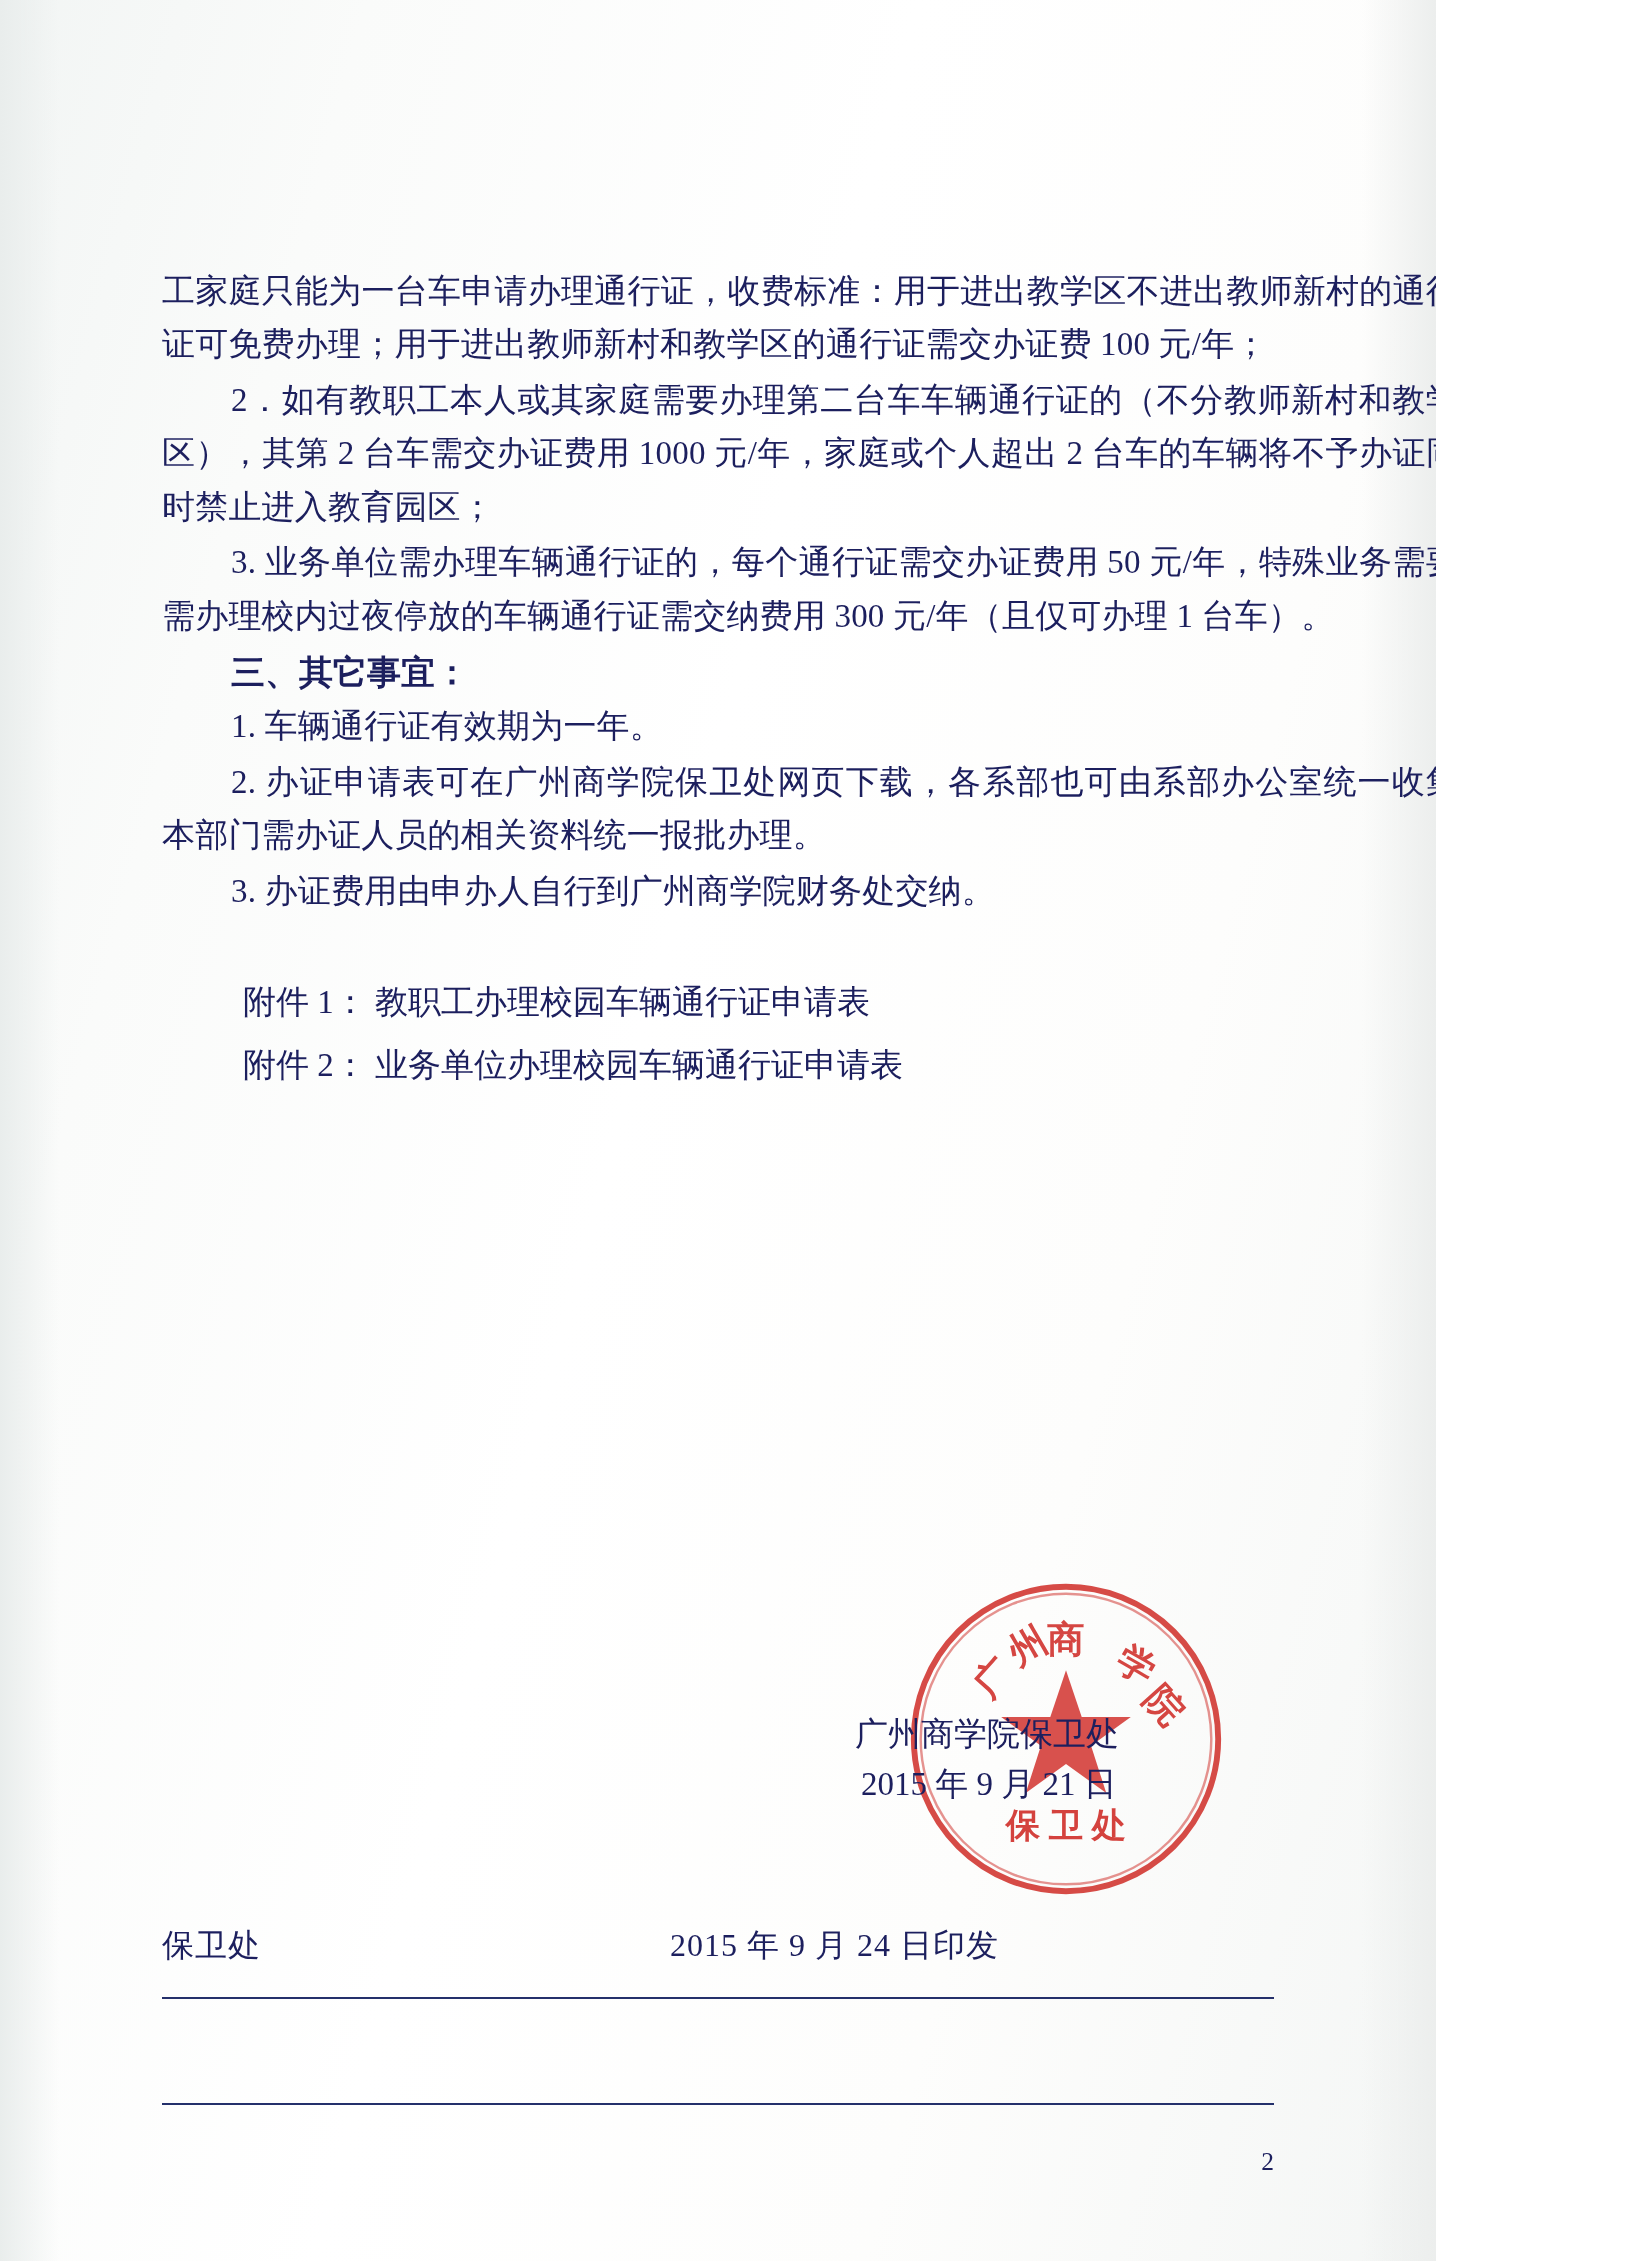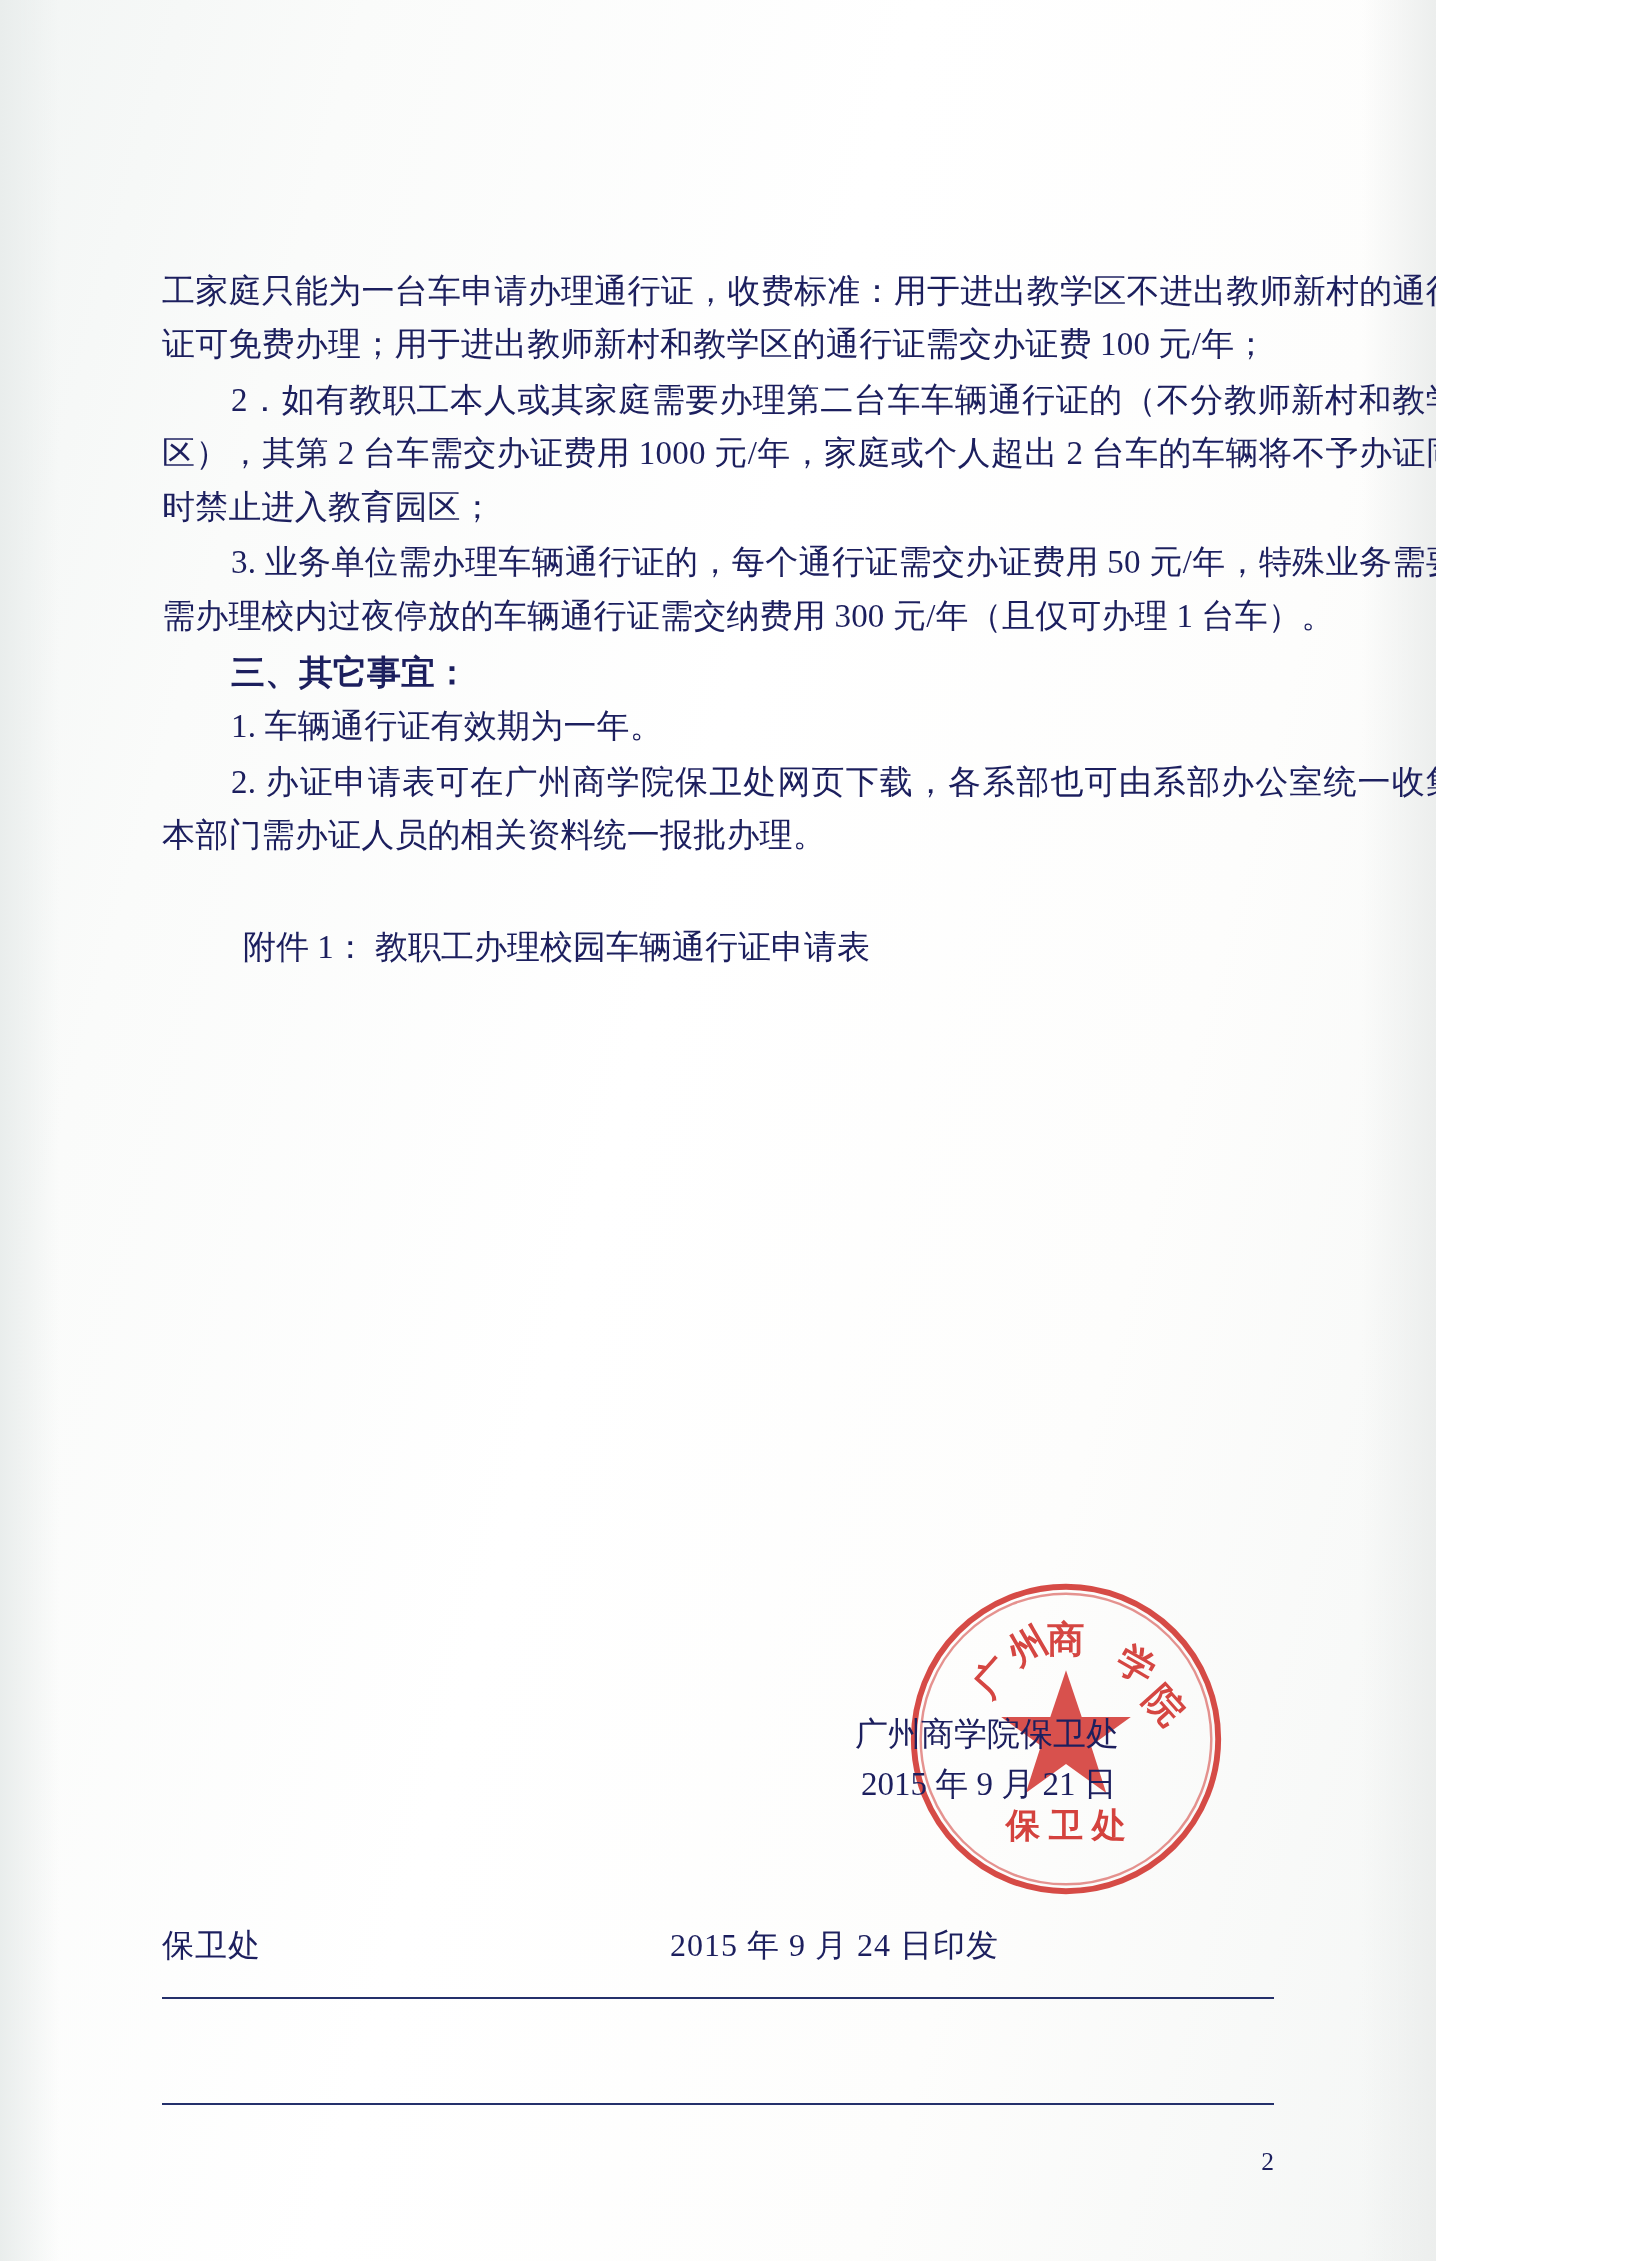--- a/index.html
+++ b/index.html
@@ -169,23 +169,25 @@
   <div class="content">
 
     <p class="para">工家庭只能为一台车申请办理通行证，收费标准：用于进出教学区不进出教师新村的通行证可免费办理；用于进出教师新村和教学区的通行证需交办证费 100 元/年；</p>
     <p class="para indent">2．如有教职工本人或其家庭需要办理第二台车车辆通行证的（不分教师新村和教学区），其第 2 台车需交办证费用 1000 元/年，家庭或个人超出 2 台车的车辆将不予办证同时禁止进入教育园区；</p>
     <p class="para indent">3. 业务单位需办理车辆通行证的，每个通行证需交办证费用 50 元/年，特殊业务需要需办理校内过夜停放的车辆通行证需交纳费用 300 元/年（且仅可办理 1 台车）。</p>
 
     <p class="section-head">三、其它事宜：</p>
 
     <p class="para indent">1. 车辆通行证有效期为一年。</p>
     <p class="para indent">2. 办证申请表可在广州商学院保卫处网页下载，各系部也可由系部办公室统一收集本部门需办证人员的相关资料统一报批办理。</p>
+    <p class="para indent">3. 办证费用由申办人自行到广州商学院财务处交纳。</p>
 
     <div class="attach-block">
       <p class="attach-line">附件 1： 教职工办理校园车辆通行证申请表</p>
+      <p class="attach-line">附件 2： 业务单位办理校园车辆通行证申请表</p>
     </div>
   </div>
 
   <div class="seal">
     <svg width="324" height="324" viewBox="0 0 660 660" xmlns="http://www.w3.org/2000/svg">
       <g fill="none" stroke="#d1332e" stroke-width="12" opacity="0.88">
         <circle cx="330" cy="330" r="310"></circle>
         <circle cx="330" cy="330" r="296" stroke-width="5" opacity="0.6"></circle>
       </g>
       <path d="M330 190 L362 285 L462 285 L381 344 L412 440 L330 381 L248 440 L279 344 L198 285 L298 285 Z" fill="#d1332e" opacity="0.85"></path>

